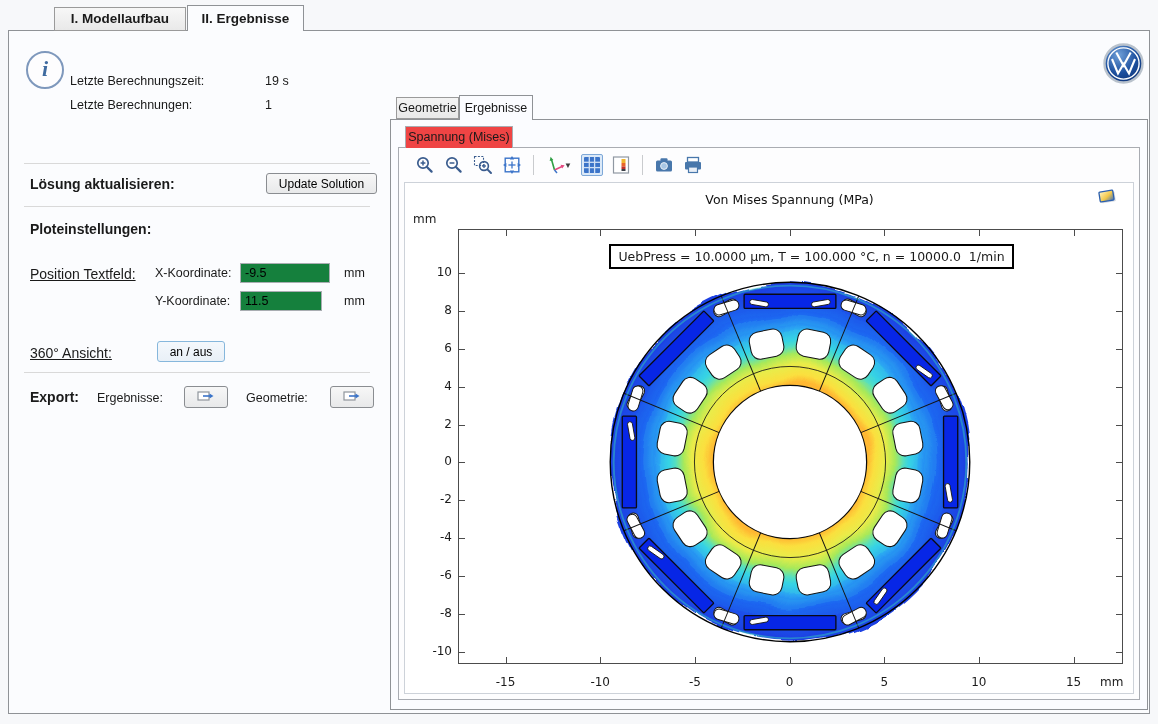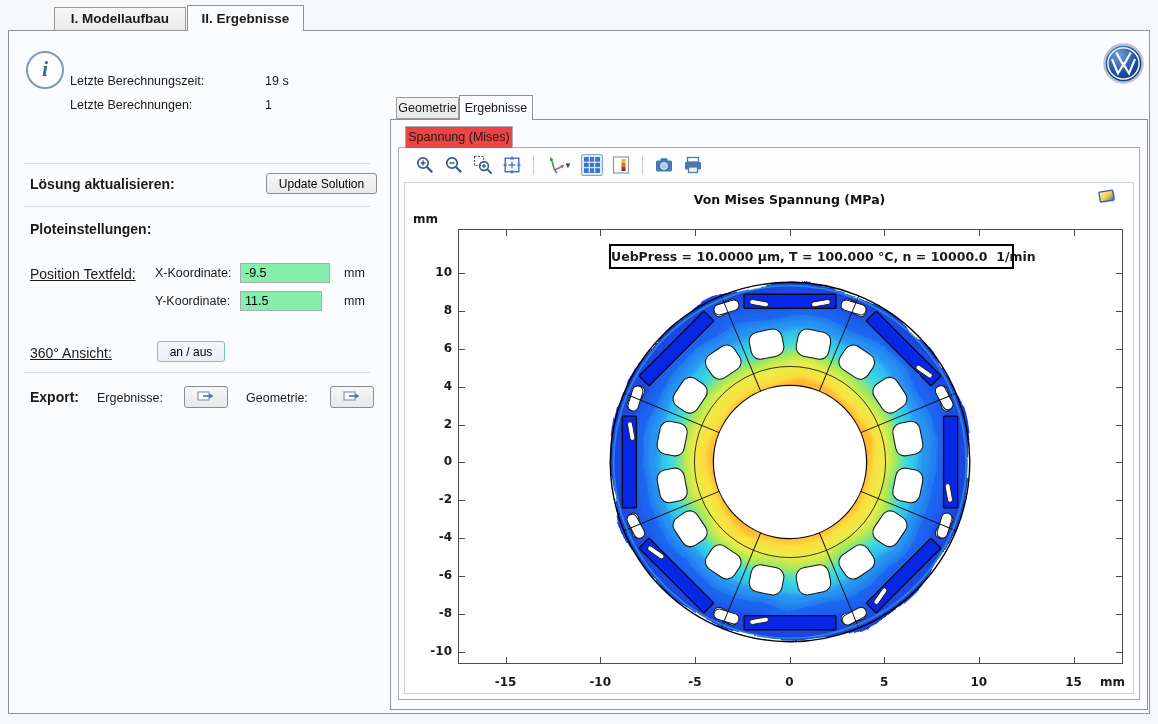--- a/index.html
+++ b/index.html
@@ -16,40 +16,40 @@
   
   .lbl{position:absolute;font-size:12.5px;white-space:nowrap;}
   .val{position:absolute;font-size:12.5px;white-space:nowrap;}
   .heading{position:absolute;font-size:14px;font-weight:bold;white-space:nowrap;}
   .ulabel{position:absolute;font-size:14px;text-decoration:underline;white-space:nowrap;}
   .divider{position:absolute;height:1px;background:#d9d9d9;}
   .btn{position:absolute;box-sizing:border-box;border:1px solid #8a8d91;border-radius:3px;
        background:linear-gradient(#f7f7f7,#e8e9ea);font-size:12px;text-align:center;
        font-family:"Liberation Sans",sans-serif;cursor:default;}
   .btn.blue-border{border-color:#86b7dc;background:linear-gradient(#f4f8fc,#e9f0f7);}
-  .txtinput{position:absolute;box-sizing:border-box;border:1px solid #a9adb2;background:#86efac;
+  .txtinput{position:absolute;box-sizing:border-box;border:1px solid #a9adb2;background:#15803d;
        font-size:12.5px;padding:1px 4px;font-family:"Liberation Sans",sans-serif;}
   .info-circle{position:absolute;left:26px;top:51px;width:34px;height:34px;border:2px solid #7e98bc;
        border-radius:50%;display:flex;align-items:center;justify-content:center;background:#fdfdfe;}
   .info-circle span{font-family:"Liberation Serif",serif;font-style:italic;font-weight:bold;
        font-size:22px;color:#3f6ba0;line-height:1;transform:translateY(-1px);}
   
   .rtab{position:absolute;box-sizing:border-box;border:1px solid #9a9a9a;font-size:12.5px;
         text-align:center;background:linear-gradient(#f4f4f4,#e9e9e9);z-index:1;cursor:default;}
   .rtab.active{background:#fbfcff;border-color:#8f9296;border-bottom:none;z-index:3;}
   .rcontainer{position:absolute;box-sizing:border-box;border:1px solid #8f9296;background:#fbfcff;}
   .icontainer{position:absolute;box-sizing:border-box;border:1px solid #a9acb2;background:#fdfdfe;}
   .toolbar{position:absolute;left:406px;top:151px;height:28px;display:flex;align-items:center;gap:7px;padding-left:8px;}
   .tbtn{width:22px;height:22px;display:flex;align-items:center;justify-content:center;border-radius:2px;}
   .tbtn.toggled{box-sizing:border-box;border:1px solid #7ea8d8;background:#dbe9f8;}
   .tsep{width:1px;height:20px;background:#c9cbce;margin:0 3px;}
   .caret{font-size:8px;color:#3c3c3c;margin-left:-2px;}
   
   .gfx{position:absolute;left:404px;top:182px;width:730px;height:512px;box-sizing:border-box;
-       border:1px solid #cdd2d9;background:#ffffff;font-family:"DejaVu Sans",sans-serif;font-weight:bold;}
+       border:1px solid #cdd2d9;background:#ffffff;font-family:"DejaVu Sans",sans-serif;}
   .plot-title{position:absolute;left:53px;top:9px;width:663px;text-align:center;
        font-size:12.5px;color:#111;}
   .axes{position:absolute;left:53px;top:46px;width:663px;height:433px;border:1px solid #4c4c4c;}
   .tickmark{position:absolute;background:#4c4c4c;}
   .ticklabel{position:absolute;font-size:12px;color:#1a1a1a;font-family:"DejaVu Sans",sans-serif;white-space:nowrap;}
   .unitlabel{position:absolute;font-size:12px;color:#1a1a1a;font-family:"DejaVu Sans",sans-serif;}
   .annot{position:absolute;left:150px;top:14px;width:401px;height:21px;background:#fff;
        border:2px solid #000;font-size:12.5px;line-height:21px;text-align:center;white-space:pre;}
   .plot-corner-icon{position:absolute;left:692px;top:3px;width:20px;height:20px;}
 </style>

